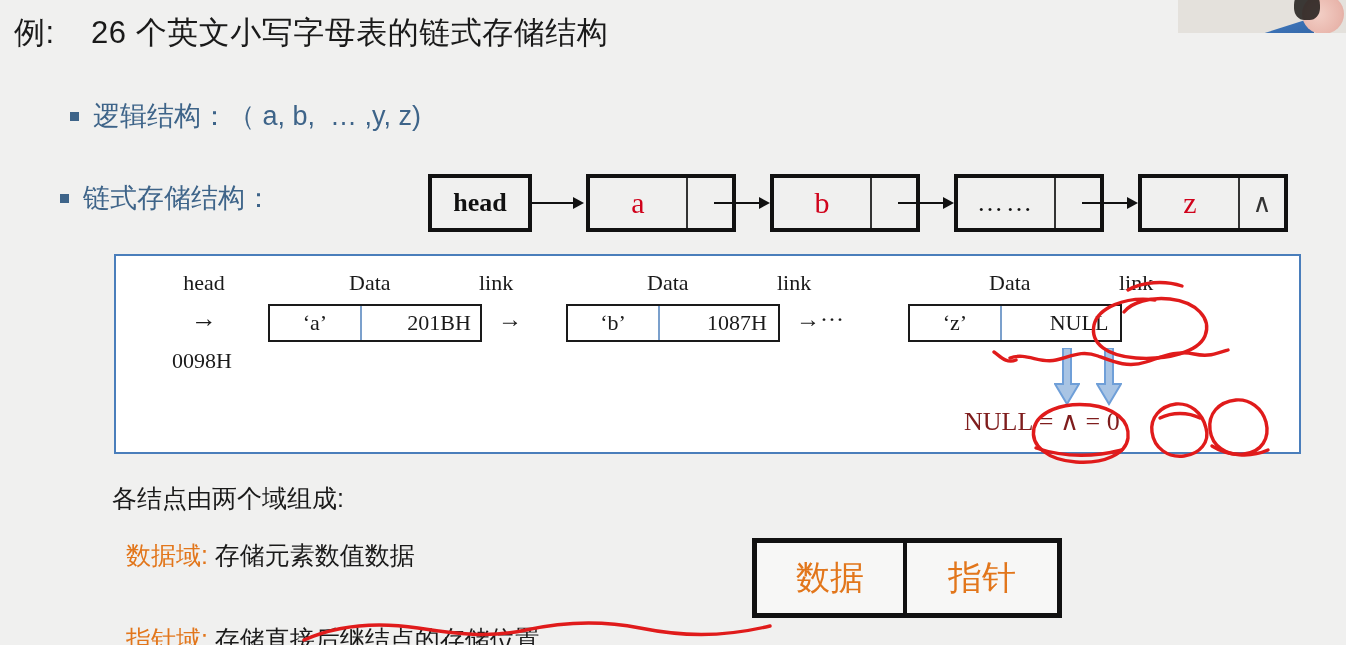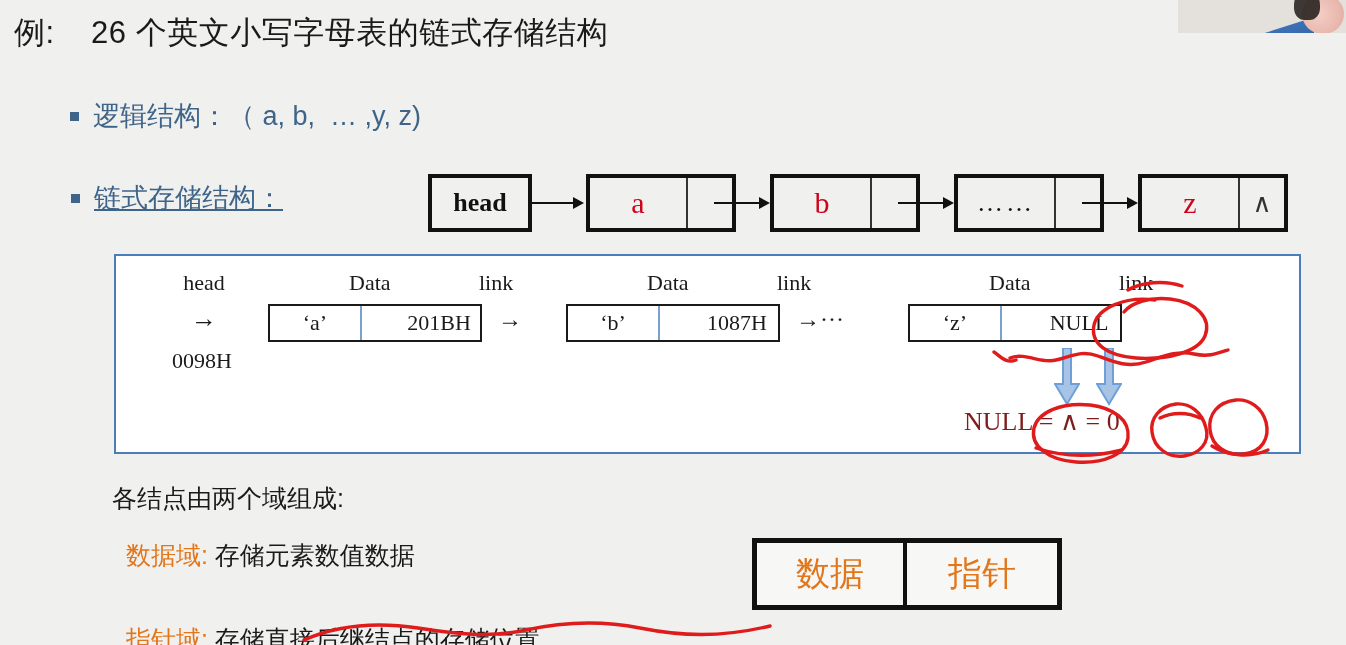--- a/index.html
+++ b/index.html
@@ -30,21 +30,21 @@
   
   .bullet-row {
     position: absolute;
     display: flex;
     align-items: center;
     color: #3e6489;
     font-size: 27px;
     white-space: pre;
   }
   #bullet-logical { left: 70px; top: 98px; }
-  #bullet-storage { left: 71px; top: 180px; text-decoration: underline; }
+  #bullet-storage { left: 60px; top: 180px; }
   .bullet-marker {
     width: 9px;
     height: 9px;
     background: #3e6489;
     margin-right: 14px;
     flex: 0 0 auto;
   }
   .bullet-label { color: #3e6489; }
   .bullet-value { color: #3e6489; }
 
@@ -234,21 +234,21 @@
 
   
   #field-legend {
     position: absolute;
     left: 752px;
     top: 538px;
     display: flex;
     border: 5px solid #111;
     background: #f7f7f6;
     box-sizing: border-box;
-    height: 72px;
+    height: 80px;
   }
   #field-legend .fl-cell {
     width: 150px;
     display: flex;
     align-items: center;
     justify-content: center;
     font-size: 34px;
     color: #e2761b;
     box-sizing: border-box;
   }

